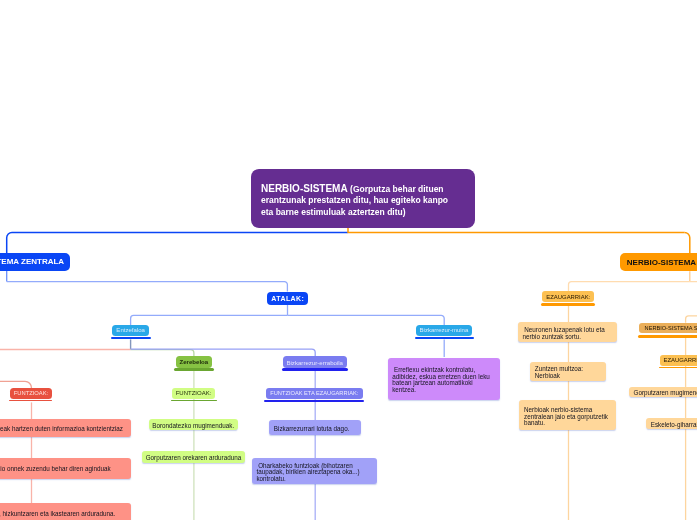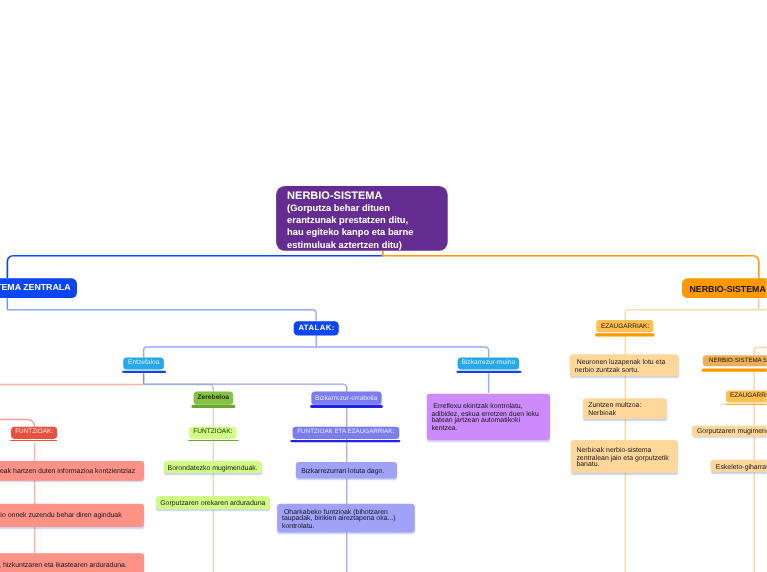--- a/index.html
+++ b/index.html
@@ -7,21 +7,21 @@
   body{width:697px;height:520px;overflow:hidden;
        font-family:"Liberation Sans","DejaVu Sans",sans-serif;}
   #canvas{position:relative;width:697px;height:520px;background:#fff;overflow:hidden;}
   svg.links{position:absolute;left:0;top:0;width:697px;height:520px;z-index:1;}
 
   .node{position:absolute;box-sizing:border-box;z-index:3;display:flex;align-items:center;}
   .node>span{display:block;width:100%;}
   .bar{position:absolute;z-index:2;border-radius:2.5px;}
 
   
-  #root{left:251px;top:169px;width:156px;height:59px;border-radius:8px;background:#652d91;}
+  #root{left:251px;top:169px;width:224px;height:59px;border-radius:8px;background:#652d91;}
   #root>span{color:#fff;font-size:8.5px;line-height:11.2px;font-weight:700;padding:4px 24px 0 10px;
              letter-spacing:0;}
   #root b{font-size:10px;letter-spacing:0;font-weight:700;}
 
   
   .pill{border-radius:5.5px;justify-content:center;}
   .pill>span{text-align:center;white-space:nowrap;font-weight:700;}
 
   
   .cap{border-radius:3.5px;justify-content:center;}

